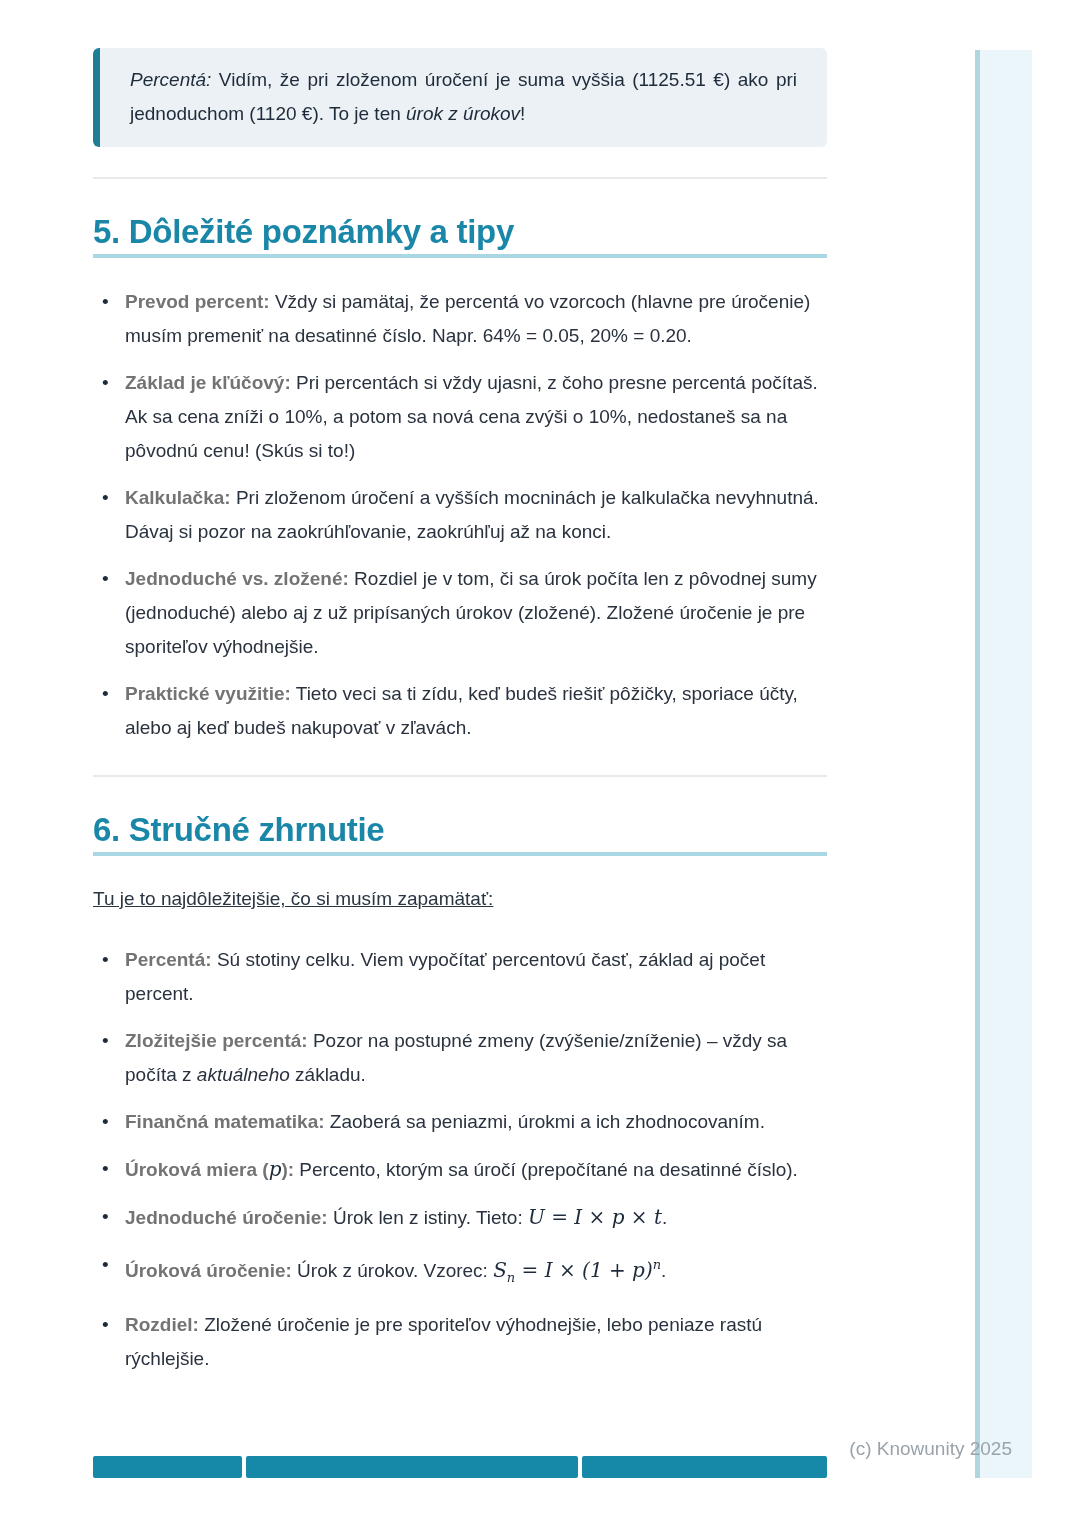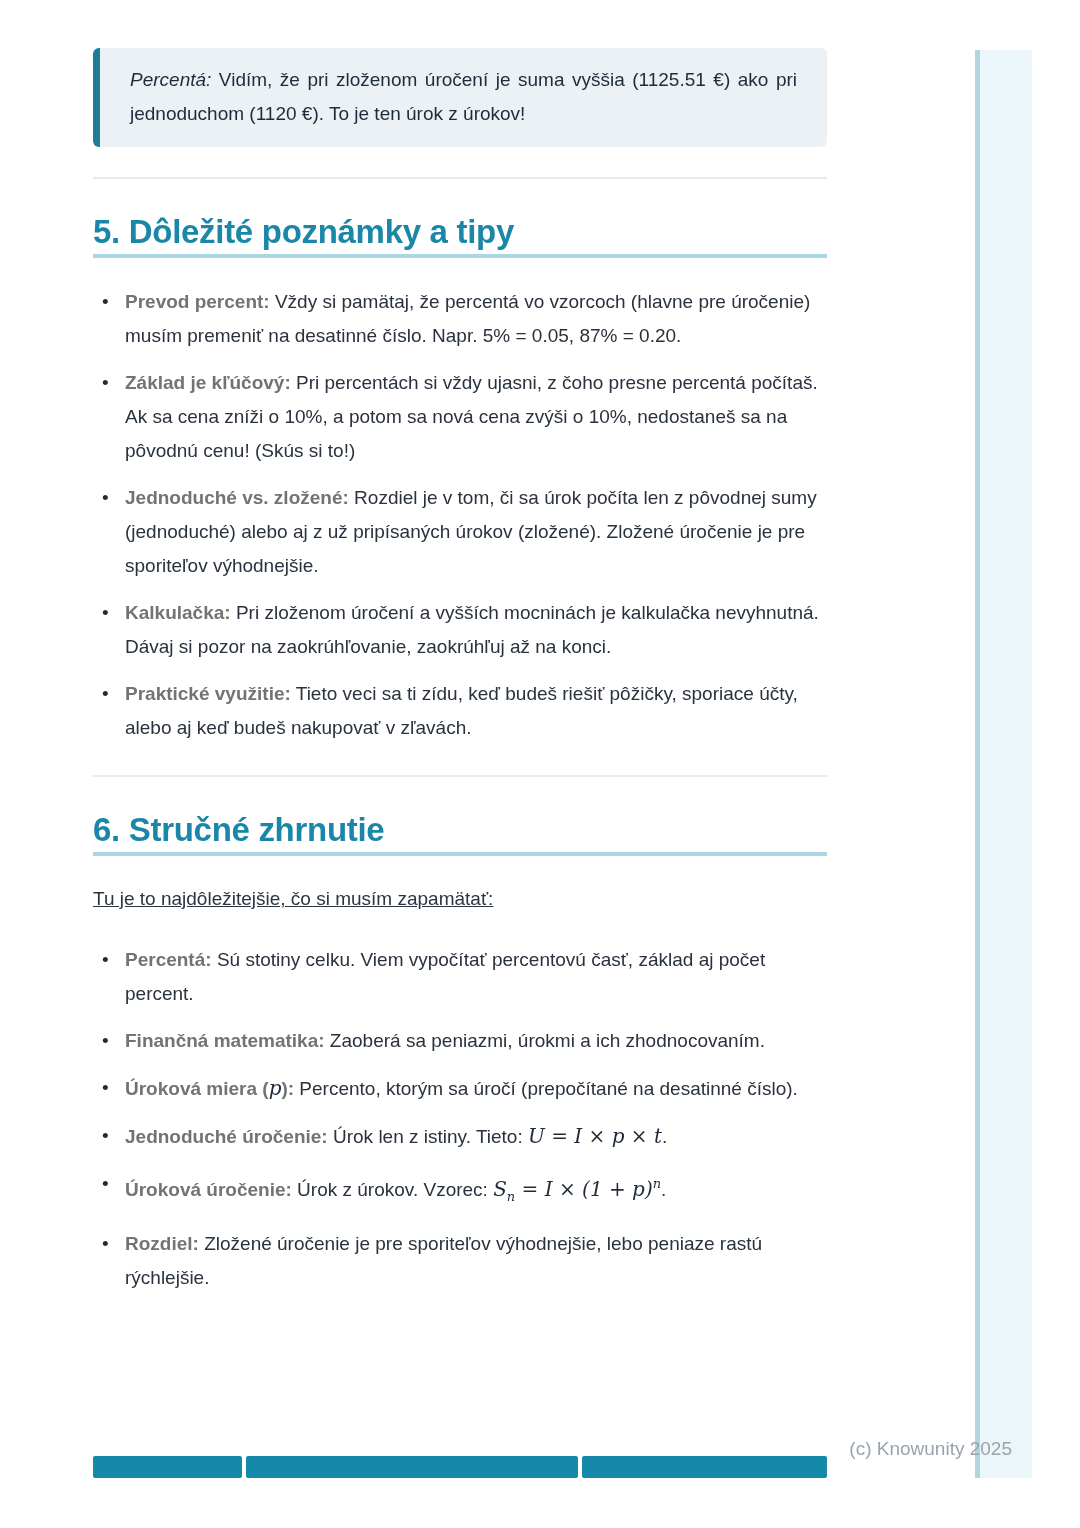--- a/index.html
+++ b/index.html
@@ -55,21 +55,21 @@
     margin-bottom: 13px;
   }
   ul.bullets li::before {
     content: "\2022";
     position: absolute;
     left: 9px; top: 0;
     color: #1e2b3a;
     font-size: 19px;
   }
   .lead { font-weight: bold; color: #737373; }
-  .it { }
+  .it { font-style: italic; }
   .math {
     font-family: "DejaVu Serif", "Liberation Serif", serif;
     font-style: italic;
     font-size: 20px;
     color: #1e2b3a;
   }
   .math sub, .math sup { font-size: 13px; font-style: italic; }
   .intro {
     margin: 26px 0 0 0;
     font-size: 19px;
@@ -120,45 +120,48 @@
   <div class="note">
     <span class="lbl">Percentá:</span><span> Vidím, že pri zloženom úročení je suma vyššia (1125.51 €) ako pri jednoduchom (1120 €). To je ten </span><span class="it">úrok z úrokov</span><span>!</span>
   </div>
 
   <hr class="divider">
 
   <h2>5. Dôležité poznámky a tipy</h2>
 
   <ul class="bullets">
     <li>
-      <span class="lead">Prevod percent:</span><span> Vždy si pamätaj, že percentá vo vzorcoch (hlavne pre úročenie) musím premeniť na desatinné číslo. Napr. 5% = 0.05, 87% = 0.20.</span>
+      <span class="lead">Prevod percent:</span><span> Vždy si pamätaj, že percentá vo vzorcoch (hlavne pre úročenie) musím premeniť na desatinné číslo. Napr. 64% = 0.05, 20% = 0.20.</span>
     </li>
     <li>
       <span class="lead">Základ je kľúčový:</span><span> Pri percentách si vždy ujasni, z čoho presne percentá počítaš. Ak sa cena zníži o 10%, a potom sa nová cena zvýši o 10%, nedostaneš sa na pôvodnú cenu! (Skús si to!)</span>
     </li>
     <li>
-      <span class="lead">Jednoduché vs. zložené:</span><span> Rozdiel je v tom, či sa úrok počíta len z pôvodnej sumy (jednoduché) alebo aj z už pripísaných úrokov (zložené). Zložené úročenie je pre sporiteľov výhodnejšie.</span>
+      <span class="lead">Kalkulačka:</span><span> Pri zloženom úročení a vyšších mocninách je kalkulačka nevyhnutná. Dávaj si pozor na zaokrúhľovanie, zaokrúhľuj až na konci.</span>
     </li>
     <li>
-      <span class="lead">Kalkulačka:</span><span> Pri zloženom úročení a vyšších mocninách je kalkulačka nevyhnutná. Dávaj si pozor na zaokrúhľovanie, zaokrúhľuj až na konci.</span>
+      <span class="lead">Jednoduché vs. zložené:</span><span> Rozdiel je v tom, či sa úrok počíta len z pôvodnej sumy (jednoduché) alebo aj z už pripísaných úrokov (zložené). Zložené úročenie je pre sporiteľov výhodnejšie.</span>
     </li>
     <li>
       <span class="lead">Praktické využitie:</span><span> Tieto veci sa ti zídu, keď budeš riešiť pôžičky, sporiace účty, alebo aj keď budeš nakupovať v zľavách.</span>
     </li>
   </ul>
 
   <hr class="divider">
 
   <h2>6. Stručné zhrnutie</h2>
 
   <p class="intro">Tu je to najdôležitejšie, čo si musím zapamätať:</p>
 
   <ul class="bullets">
     <li>
       <span class="lead">Percentá:</span><span> Sú stotiny celku. Viem vypočítať percentovú časť, základ aj počet percent.</span>
+    </li>
+    <li>
+      <span class="lead">Zložitejšie percentá:</span><span> Pozor na postupné zmeny (zvýšenie/zníženie) – vždy sa počíta z </span><span class="it">aktuálneho</span><span> základu.</span>
     </li>
     <li>
       <span class="lead">Finančná matematika:</span><span> Zaoberá sa peniazmi, úrokmi a ich zhodnocovaním.</span>
     </li>
     <li>
       <span class="lead">Úroková miera (</span><span class="math">p</span><span class="lead">):</span><span> Percento, ktorým sa úročí (prepočítané na desatinné číslo).</span>
     </li>
     <li>
       <span class="lead">Jednoduché úročenie:</span><span> Úrok len z istiny. Tieto: </span><span class="math">U = I × p × t</span><span>.</span>
     </li>

